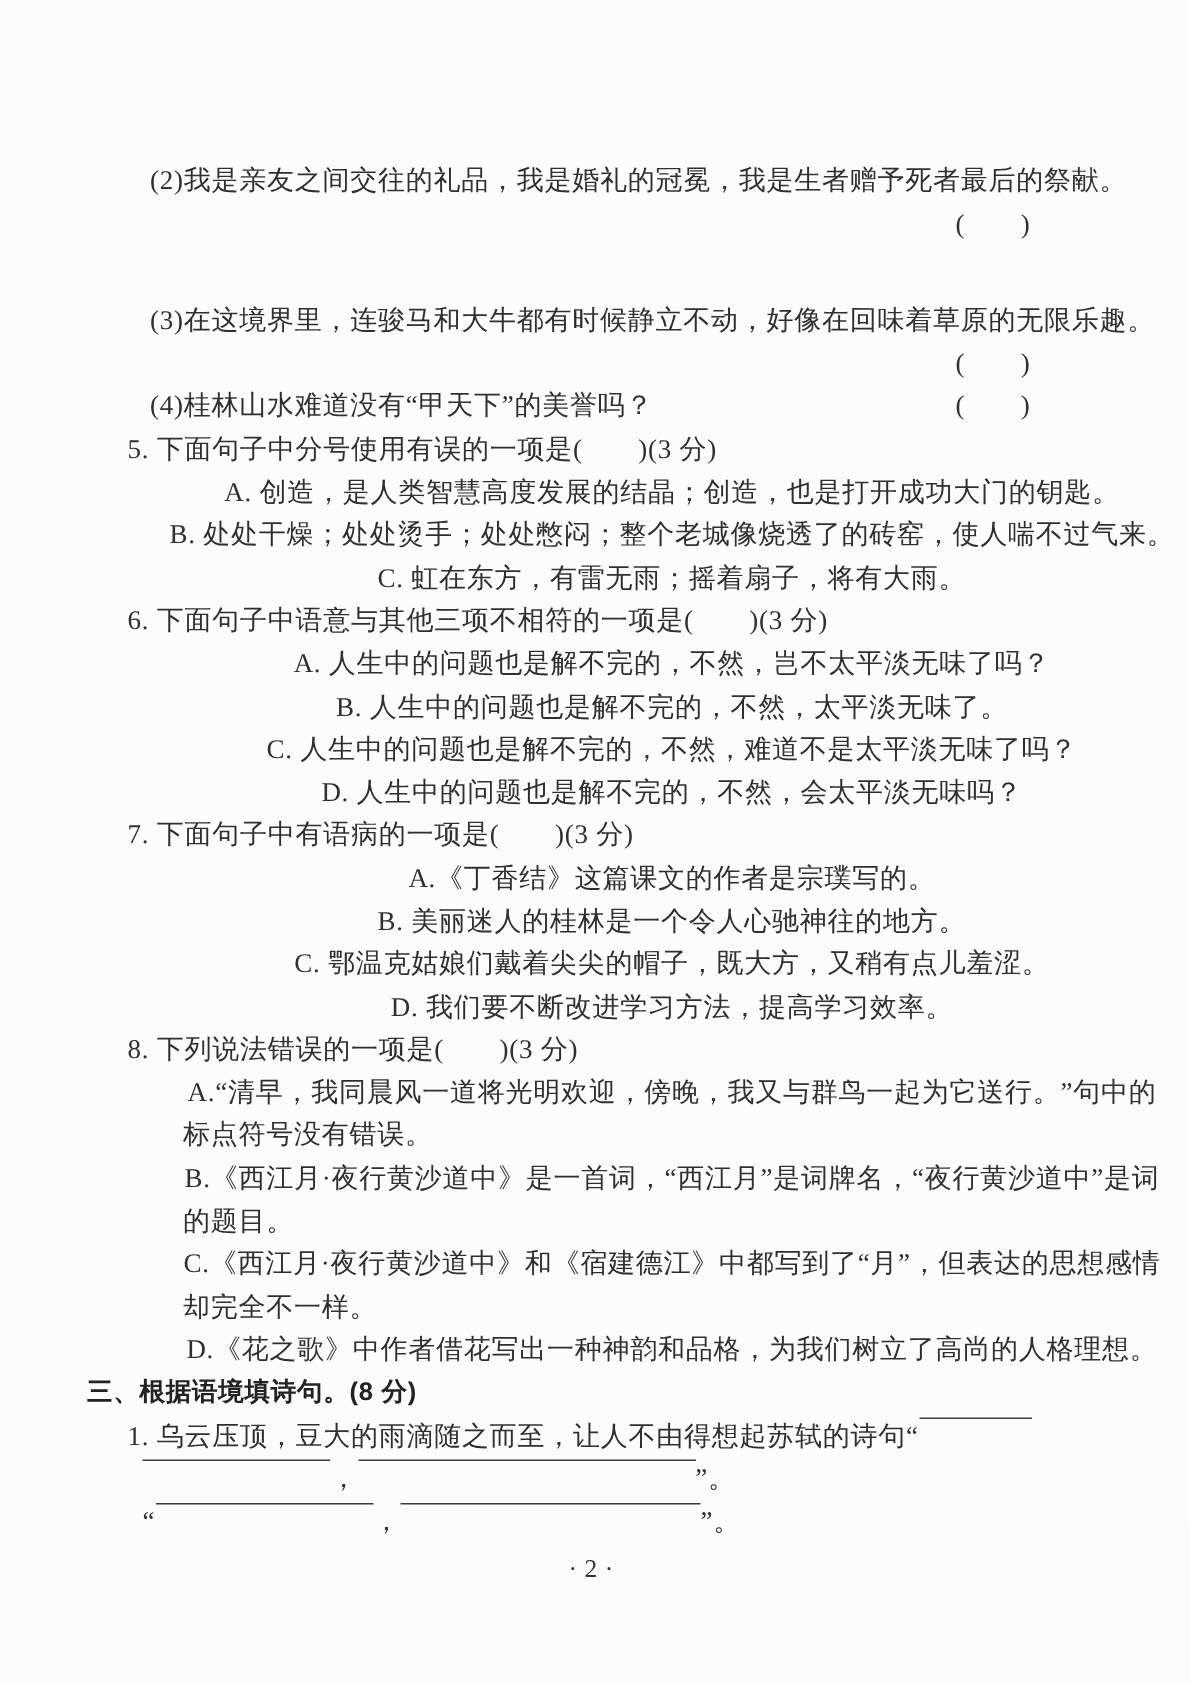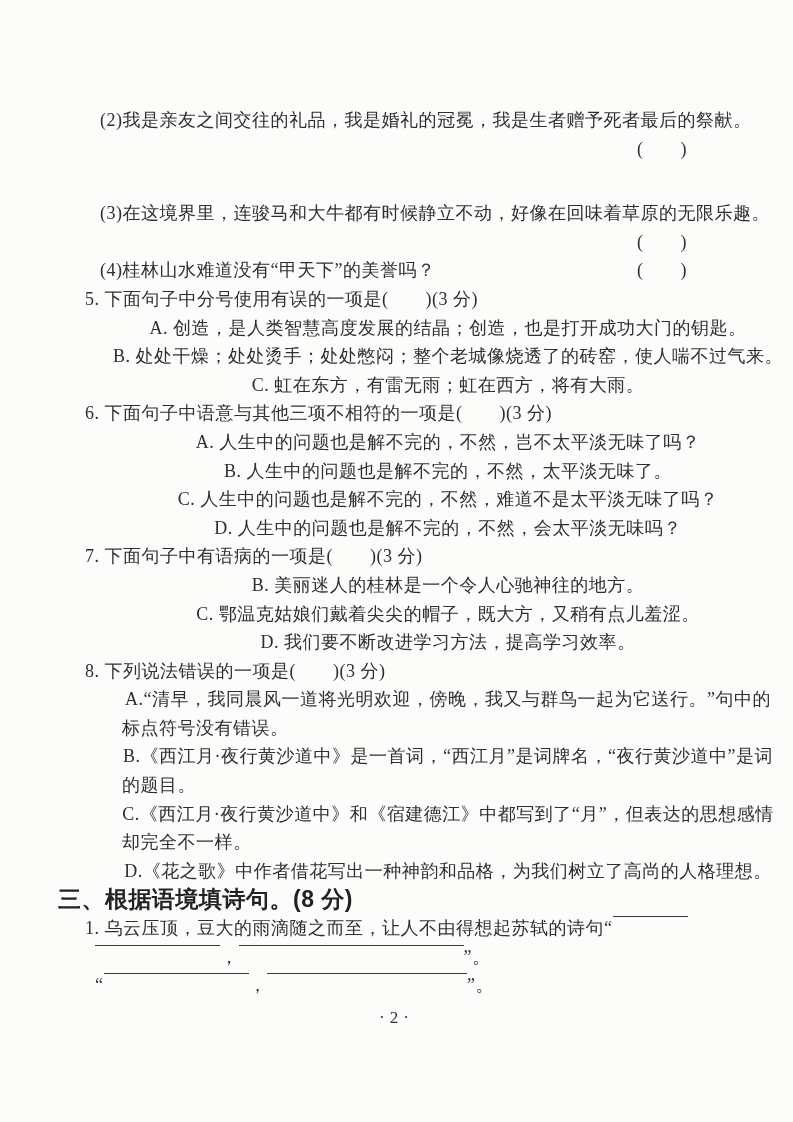--- a/index.html
+++ b/index.html
@@ -26,21 +26,21 @@
   .pl95{padding-left:95px;}
   .pl100{padding-left:100px;margin-top:36px;}
   .pl103{padding-left:103px;text-align:center;}
   .pl122{padding-left:122px;font-family:Liberation Serif, serif;}
   .pr105{padding-right:105px;}
   .bracket-line{text-align:right;padding-right:106px;}
   .between{display:flex;justify-content:space-between;padding-left:100px;padding-right:106px;}
   .heading{
     font-family:"Liberation Sans","DejaVu Sans",sans-serif;
     font-weight:700;
-    font-size:23px;
+    font-size:17px;
     color:#222;
   }
   .blank{
     display:inline-block;
     border-bottom:1.3px solid #3a3a3a;
     height:2px;
   }
   .blank.grow{flex:1 1 auto;}
   .w125{width:125px;}
   .w225{width:225px;}
@@ -82,41 +82,44 @@
     <div class="line pl85">
       <span>5. 下面句子中分号使用有误的一项是(　　)(3 分)</span>
     </div>
     <div class="line pl103">
       <span>A. 创造，是人类智慧高度发展的结晶；创造，也是打开成功大门的钥匙。</span>
     </div>
     <div class="line pl103">
       <span>B. 处处干燥；处处烫手；处处憋闷；整个老城像烧透了的砖窑，使人喘不过气来。</span>
     </div>
     <div class="line pl103">
-      <span>C. 虹在东方，有雷无雨；虹在西方，将有大雨。</span>
+      <span>C. 虹在东方，有雷无雨；摇着扇子，将有大雨。</span>
     </div>
 
     <div class="line pl85">
       <span>6. 下面句子中语意与其他三项不相符的一项是(　　)(3 分)</span>
     </div>
     <div class="line pl103">
       <span>A. 人生中的问题也是解不完的，不然，岂不太平淡无味了吗？</span>
     </div>
     <div class="line pl103">
       <span>B. 人生中的问题也是解不完的，不然，太平淡无味了。</span>
     </div>
     <div class="line pl103">
       <span>C. 人生中的问题也是解不完的，不然，难道不是太平淡无味了吗？</span>
     </div>
     <div class="line pl103">
       <span>D. 人生中的问题也是解不完的，不然，会太平淡无味吗？</span>
     </div>
 
     <div class="line pl85">
       <span>7. 下面句子中有语病的一项是(　　)(3 分)</span>
+    </div>
+    <div class="line pl103">
+      <span>A.《丁香结》这篇课文的作者是宗璞写的。</span>
     </div>
     <div class="line pl103">
       <span>B. 美丽迷人的桂林是一个令人心驰神往的地方。</span>
     </div>
     <div class="line pl103">
       <span>C. 鄂温克姑娘们戴着尖尖的帽子，既大方，又稍有点儿羞涩。</span>
     </div>
     <div class="line pl103">
       <span>D. 我们要不断改进学习方法，提高学习效率。</span>
     </div>

